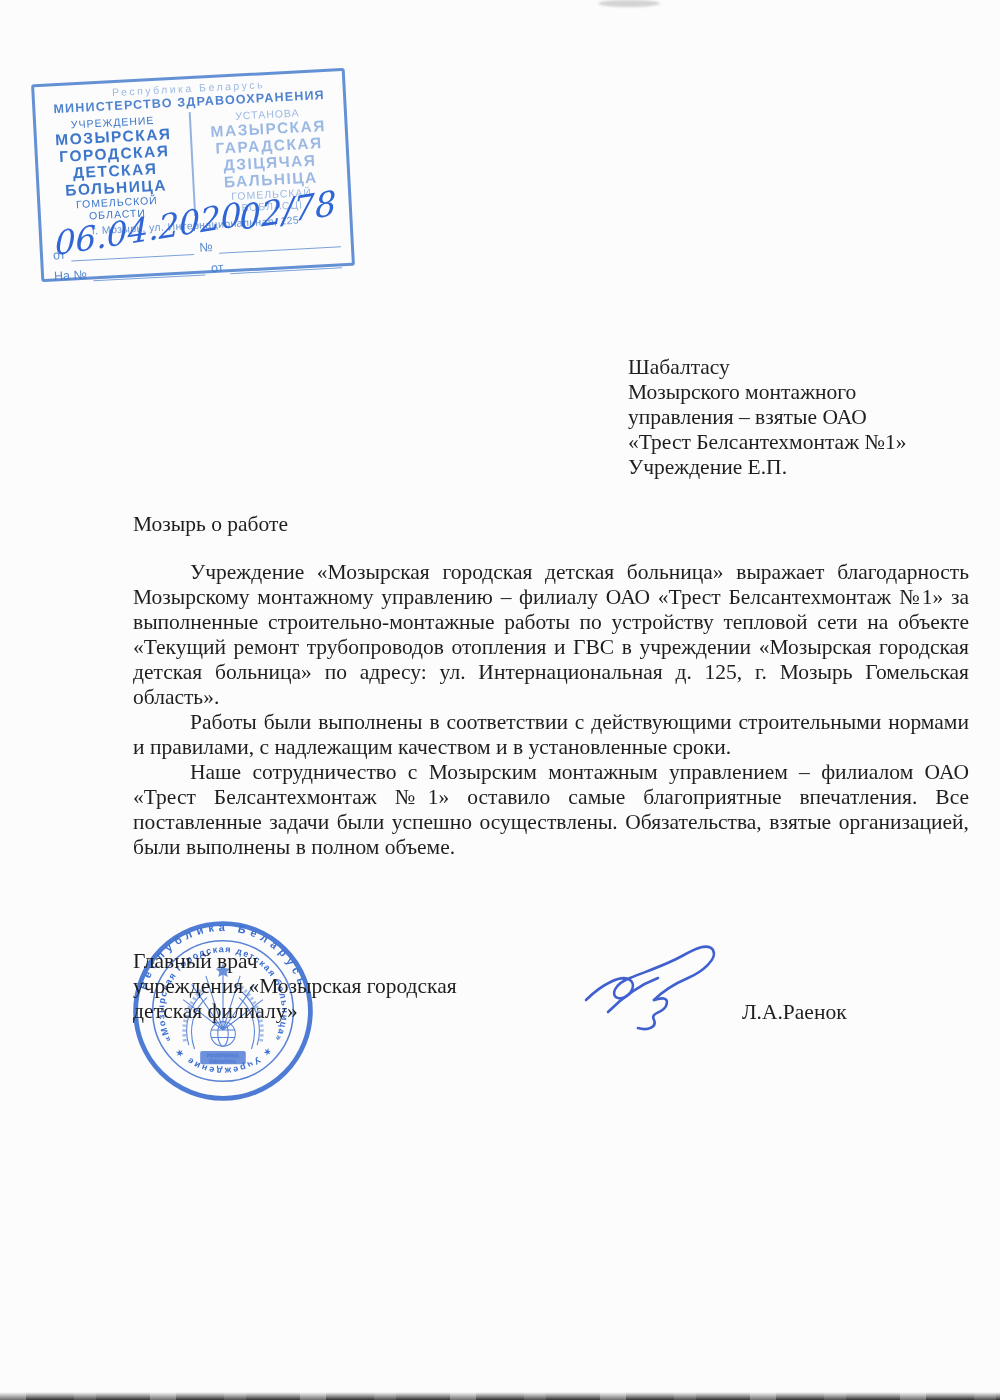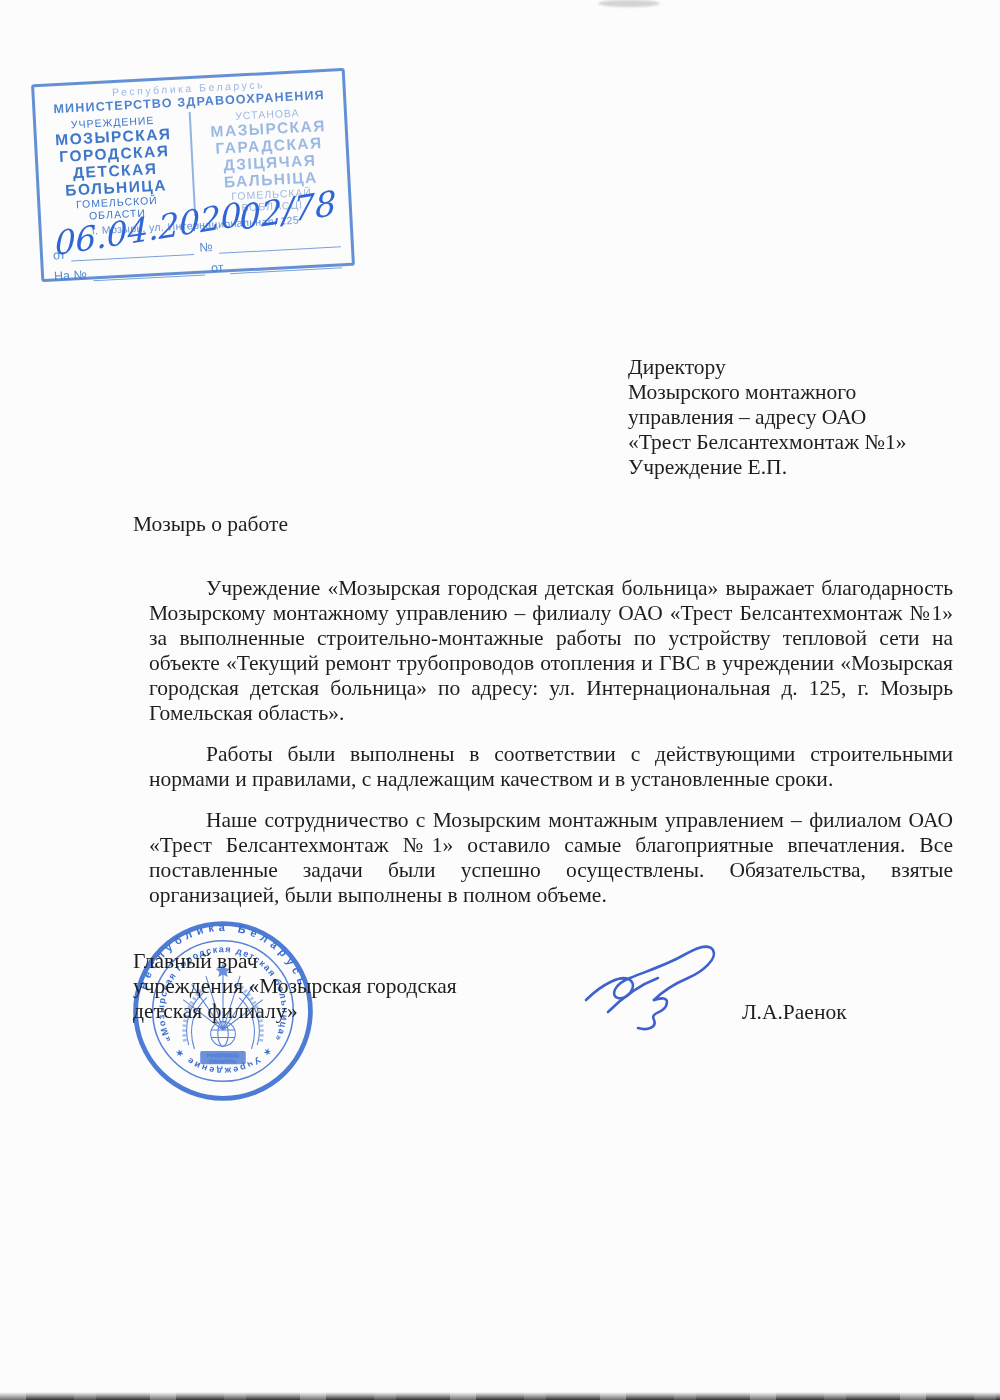--- a/index.html
+++ b/index.html
@@ -35,21 +35,21 @@
   .hw{
     position:absolute; font-family:"DejaVu Serif", serif; font-style:italic;
     color:#2f66d8; transform:rotate(-6deg) skewX(-8deg); white-space:nowrap;
   }
   .hw-date{left:12px; top:128px; font-size:33px;}
   .hw-num{left:198px; top:116px; font-size:34px;}
   
   .recipient{position:absolute; left:628px; top:355px; width:340px; font-size:21.5px; line-height:25px;}
   .doc-title{position:absolute; left:133px; top:512px; font-size:21.5px;}
   .body-text{position:absolute; left:133px; top:560px; width:836px; font-size:21.5px; line-height:25px; text-align:justify;}
-  .body-text p{margin:16px; text-indent:57px;}
+  .body-text p{margin:0; text-indent:57px;}
   
   .sig-block{position:absolute; left:133px; top:949px; width:420px; font-size:21.5px; line-height:25px; z-index:3;}
   .sig-name{position:absolute; left:742px; top:1000px; font-size:21.5px; z-index:3;}
   .sig-stroke{position:absolute; left:578px; top:934px; z-index:2;}
   
   .seal{position:absolute; left:128px; top:916px; width:190px; height:190px; mix-blend-mode:multiply; opacity:.92; z-index:2;}
   .seal text{font-family:"Liberation Sans", sans-serif; fill:#2b63cf;}
   .seal-t1{font-size:11.5px; letter-spacing:5px; font-weight:600;}
   .seal-t2{font-size:9.6px; letter-spacing:1.4px; font-weight:600;}
   .seal-t3{font-size:9.6px; letter-spacing:2px; font-weight:600; font-family:"DejaVu Sans","Liberation Sans",sans-serif;}
@@ -107,23 +107,23 @@
       <span>На №</span>
       <span class="s-line"></span>
       <span>от</span>
       <span class="s-line"></span>
     </div>
     <div class="hw hw-date">06.04.2020</div>
     <div class="hw hw-num">02/78</div>
   </div>
 
   <div class="recipient">
-    <div>Директору</div>
+    <div>Шабалтасу</div>
     <div>Мозырского монтажного</div>
-    <div>управления – адресу ОАО</div>
+    <div>управления – взятые ОАО</div>
     <div>«Трест Белсантехмонтаж №1»</div>
     <div>Учреждение Е.П.</div>
   </div>
 
   <div class="doc-title">Мозырь о работе</div>
 
   <div class="body-text">
     <p>Учреждение «Мозырская городская детская больница» выражает благодарность Мозырскому монтажному управлению – филиалу ОАО «Трест Белсантехмонтаж №1» за выполненные строительно-монтажные работы по устройству тепловой сети на объекте «Текущий ремонт трубопроводов отопления и ГВС в учреждении «Мозырская городская детская больница» по адресу: ул. Интернациональная д. 125,  г. Мозырь Гомельская область».</p>
     <p>Работы были выполнены в соответствии с действующими строительными нормами и правилами, с надлежащим качеством и в установленные сроки.</p>
     <p>Наше сотрудничество с Мозырским монтажным управлением – филиалом ОАО «Трест Белсантехмонтаж №1» оставило самые благоприятные впечатления. Все поставленные задачи были успешно осуществлены. Обязательства, взятые организацией, были выполнены в полном объеме.</p>

